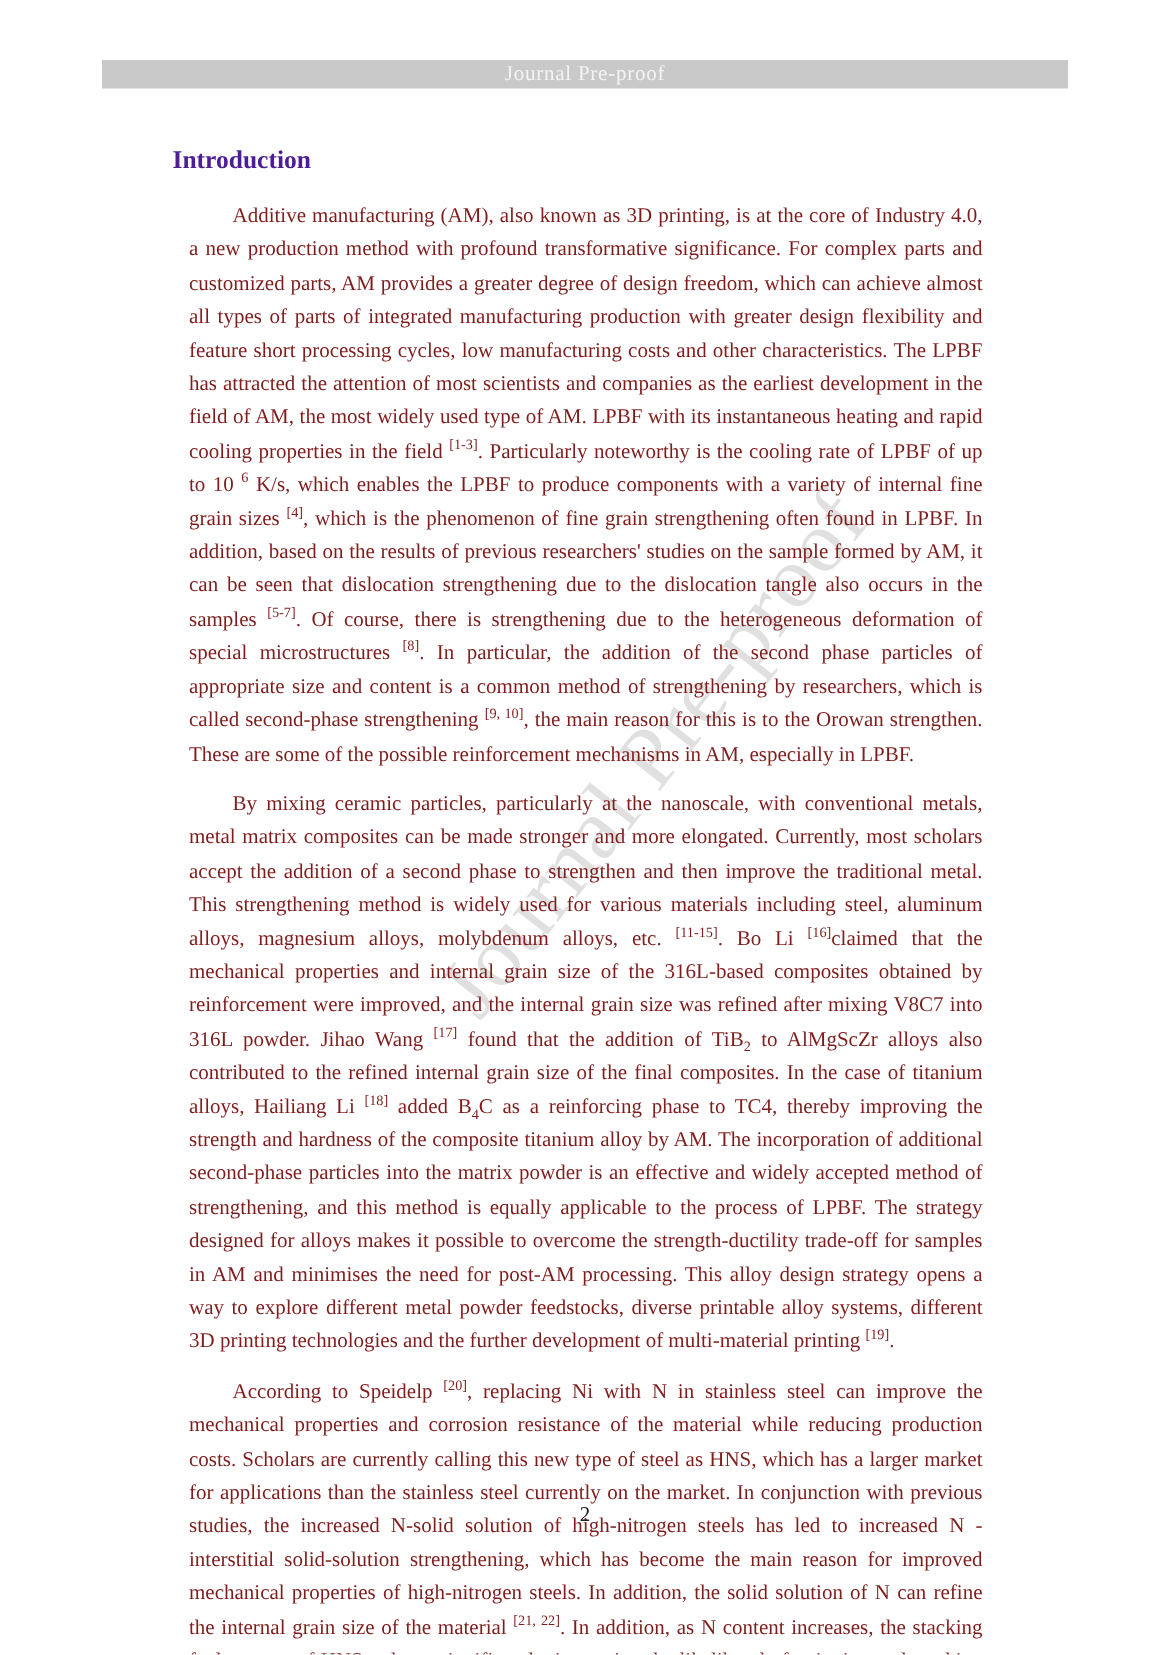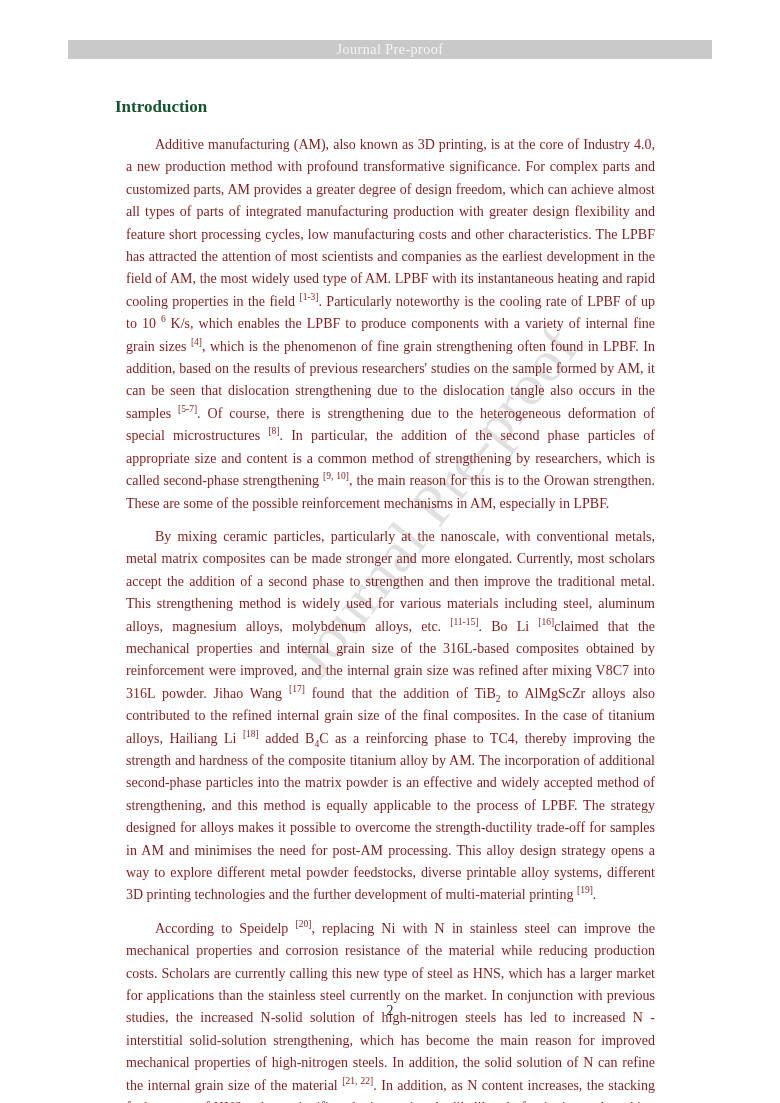--- a/index.html
+++ b/index.html
@@ -45,21 +45,21 @@
   .content {
     position: absolute;
     left: 115px;
     top: 97px;
     width: 551px;
     z-index: 1;
   }
   .section-title {
     font-size: 17px;
     font-weight: bold;
-    color: #14532d;
+    color: #4c1d95;
     margin: 0 0 17px 0;
   }
   .body-par {
     font-size: 14px;
     line-height: 22.4px;
     text-align: justify;
     text-indent: 29px;
     margin: 11px;
     color: #7f1d1d;
   }

